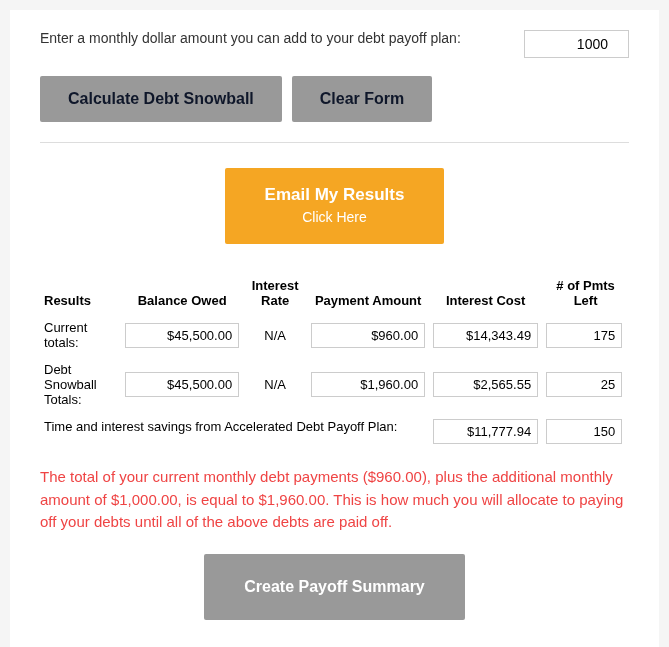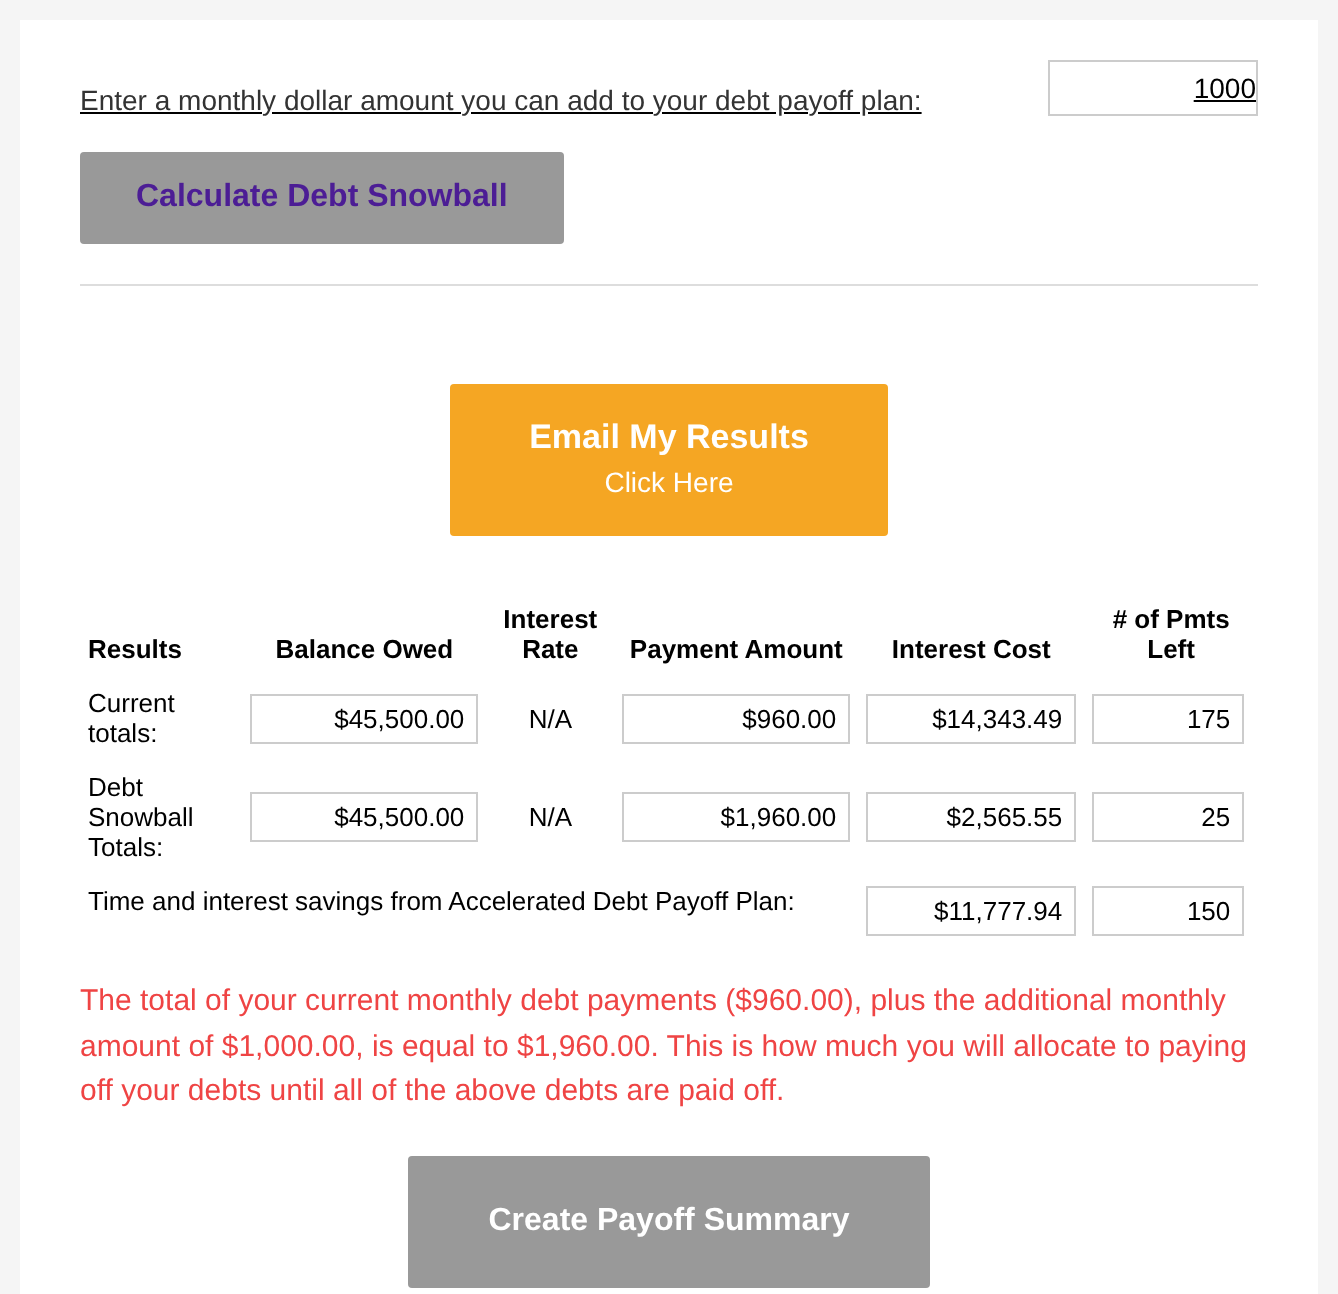--- a/index.html
+++ b/index.html
@@ -13,45 +13,44 @@
       padding: 10px;
     }
     .container {
       background: #fff;
       width: 669px;
       min-height: 647px;
       padding: 20px 30px 30px 30px;
     }
     .top-row {
       display: flex;
-      align-items: flex-end;
+      align-items: flex-start;
       justify-content: space-between;
       margin-bottom: 18px;
-      text-decoration: underline;
     }
     .top-row label {
       font-size: 14px;
       color: #333;
       flex: 1;
     }
     .top-row input {
       width: 100px;
       border: 1px solid #ccc;
-      padding: 5px 0;
+      padding: 5px 20px;
       font-size: 14px;
       text-align: right;
     }
     .btn-row {
       display: flex;
       gap: 10px;
       margin-bottom: 20px;
     }
     .btn-gray {
       background: #999;
-      color: #4c1d95;
+      color: #0f172a;
       border: none;
       padding: 14px 28px;
       font-size: 16px;
       font-weight: bold;
       cursor: pointer;
       border-radius: 2px;
     }
     .divider {
       border: none;
       border-top: 1px solid #ddd;
@@ -66,21 +65,20 @@
       background: #f5a623;
       color: #fff;
       border: none;
       padding: 16px 40px;
       font-size: 17px;
       font-weight: bold;
       cursor: pointer;
       border-radius: 2px;
       text-align: center;
       line-height: 1.3;
-      margin-top: 24px;
     }
     .btn-orange .sub {
       font-size: 14px;
       font-weight: normal;
       text-align: center;
     }
     .results-table {
       width: 100%;
       border-collapse: collapse;
       margin-bottom: 16px;
@@ -157,20 +155,21 @@
 
 <div class="container">
 
   <div class="top-row">
     <label>Enter a monthly dollar amount you can add to your debt payoff plan:</label>
     <input type="text" class="readonly-input wide" value="1000" style="">
   </div>
 
   <div class="btn-row">
     <button class="btn-gray">Calculate Debt Snowball</button>
+    <button class="btn-gray">Clear Form</button>
   </div>
 
   <hr class="divider">
 
   <div class="email-btn-wrapper">
     <button class="btn-orange">
       <span>Email My Results</span><br>
       <span class="sub">Click Here</span>
     </button>
   </div>

